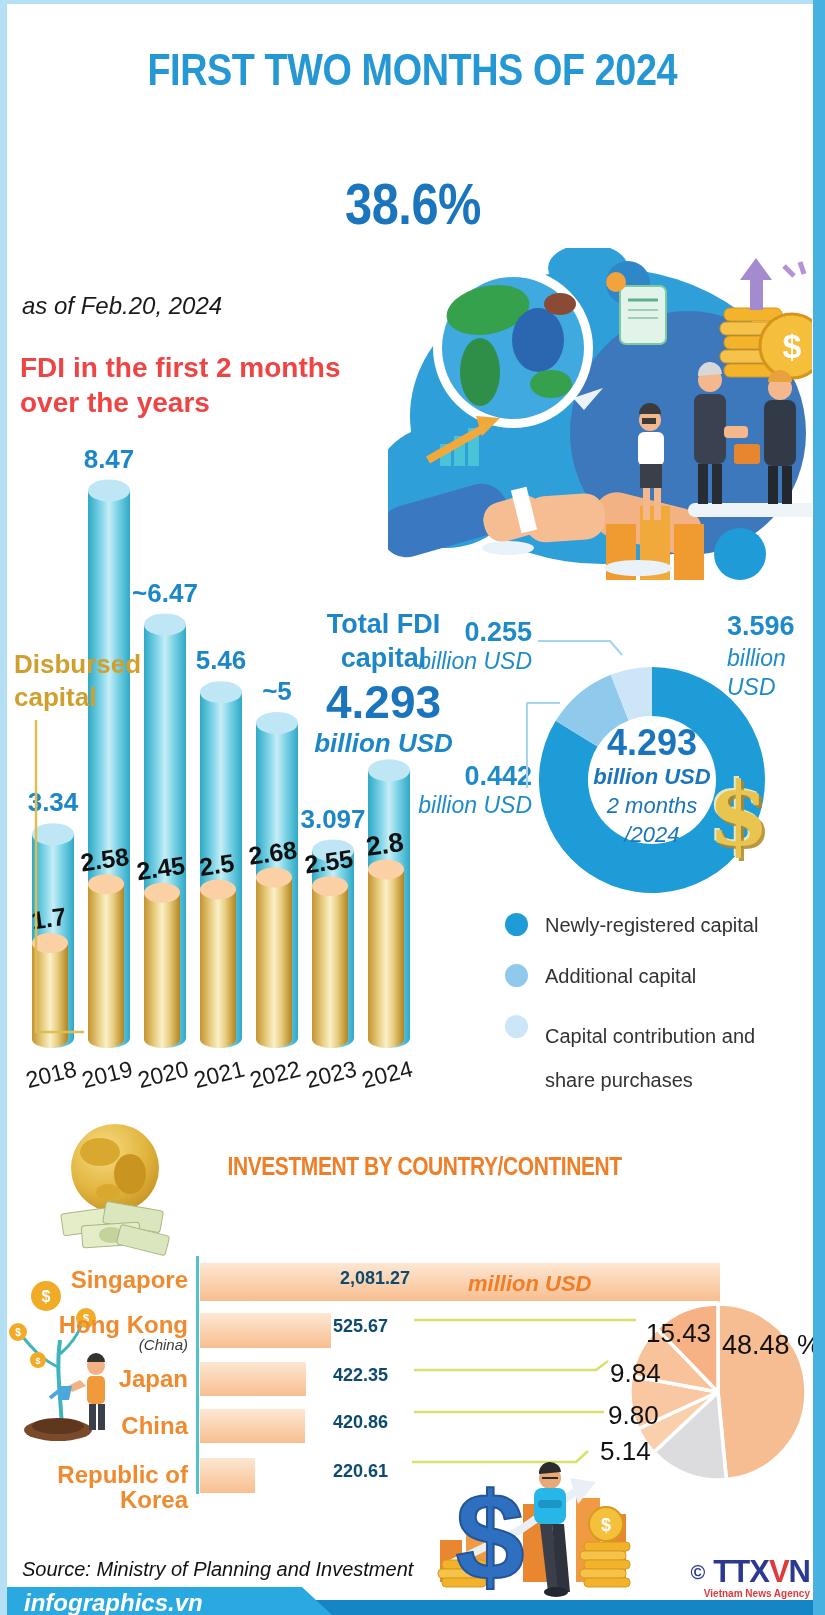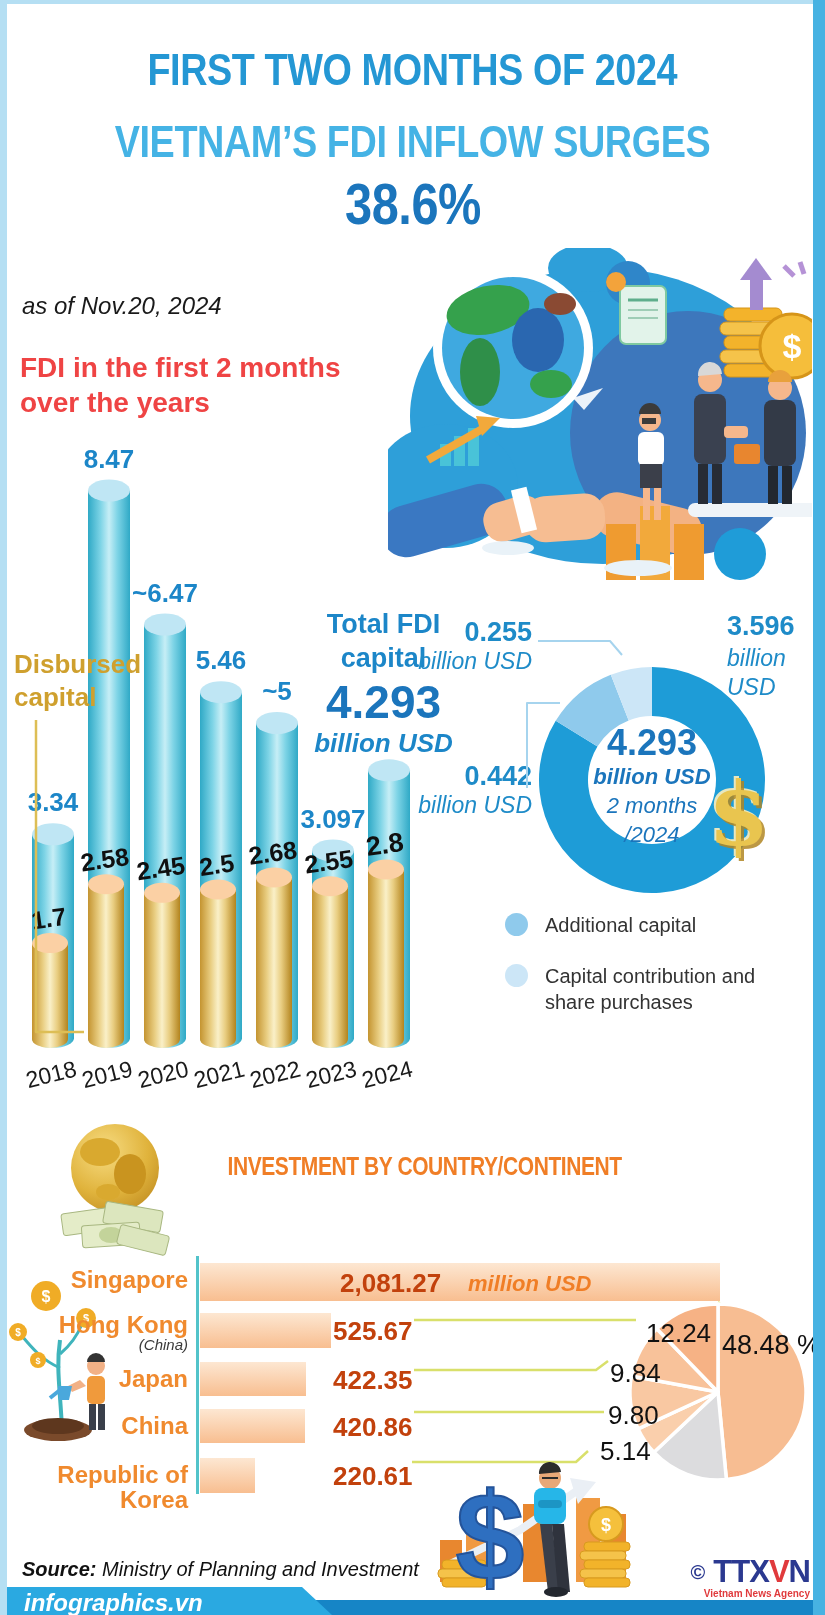--- a/index.html
+++ b/index.html
@@ -37,26 +37,26 @@
   .legend-row{display:flex;gap:17px;align-items:flex-start;margin-bottom:25px;}
   .legend-dot{width:23px;height:23px;border-radius:50%;flex:0 0 auto;margin-top:1px;}
   .legend-label{font-size:20px;color:#333;line-height:1.3;}
   .legend-row:nth-child(3) .legend-label{line-height:2.2;}
   
   #inv-title{top:1152px;left:190px;font-size:25px;font-weight:700;color:#F07E26;}
   #inv-vline{top:1256px;left:196px;width:3px;height:238px;background:#52C3CA;}
   .cty-label{font-weight:700;font-size:24px;color:#F08A2E;text-align:right;line-height:1.05;}
   .cty-sub{font-weight:400;font-size:15px;color:#3a3a3a;font-style:italic;display:block;}
   .cty-bar{background:linear-gradient(180deg,#FDE7D2 0%,#F8BE90 100%);}
-  .cty-val{font-weight:700;font-size:26px;color:#c2410c;}
+  .cty-val{font-weight:700;font-size:18px;color:#0c4a6e;}
   .cty-unit{font-style:italic;font-size:22px;font-weight:700;color:#F07E26;}
   .pct{font-size:26px;color:#111;}
   
   #source-line{top:1558px;left:22px;font-size:20px;font-style:italic;color:#111;}
-  #source-line b{font-weight:700;}
+  #source-line b{font-weight:400;}
   #bottom-strip{left:0;top:1600px;width:825px;height:15px;background:#1685C6;}
   #site-banner{left:0;top:1587px;width:332px;height:28px;background:#2AA9E1;clip-path:polygon(0 0,302px 0,332px 100%,0 100%);}
   #site-text{left:24px;top:1589px;font-size:24px;font-weight:700;font-style:italic;color:#fff;}
   #ttxvn{top:1556px;left:642px;width:168px;text-align:right;line-height:1;}
   #ttxvn .row1{display:flex;align-items:center;justify-content:flex-end;gap:8px;}
   #ttxvn .copy{font-size:20px;color:#2B3990;font-weight:700;}
   #ttxvn .acr{font-size:31px;font-weight:800;color:#2B3990;letter-spacing:-1px;}
   #ttxvn .acr .red{color:#E03A3C;}
   #ttxvn .sub{font-size:10px;font-weight:700;color:#E03A3C;margin-top:2px;}
   
@@ -64,23 +64,22 @@
   #border-top{left:0;top:0;width:825px;height:4px;background:#B5DFF3;}
   #border-right{left:813px;top:0;width:12px;height:1615px;background:#47B2E2;}
   svg text{font-family:"Liberation Sans",sans-serif;}
 </style>
 </head>
 <body>
 
 <div id="page">
 
   <div class="abs title-line" id="title1"><span class="cond">FIRST TWO MONTHS OF 2024</span></div>
-  <div class="abs title-line" id="title2"><span class="cond">VIETNAM’S FDI INFLOW SURGES</span></div>
   <div class="abs title-line" id="title3"><span class="cond">38.6%</span></div>
-  <div class="abs" id="asof">as of Nov.20, 2024</div>
+  <div class="abs" id="asof">as of Feb.20, 2024</div>
   <div class="abs" id="fdi-title">FDI in the first 2 months over the years</div>
 
   <svg class="abs" id="illo-main" style="top:248px;left:388px;" width="424" height="332" viewBox="0 0 424 332">
     <ellipse cx="215" cy="168" rx="193" ry="148" fill="#2E9FD9"></ellipse>
     <ellipse cx="300" cy="185" rx="118" ry="122" fill="#3D77BC"></ellipse>
     <ellipse cx="58" cy="238" rx="72" ry="62" fill="#2E9FD9"></ellipse>
     <ellipse cx="200" cy="20" rx="40" ry="24" fill="#2E9FD9"></ellipse>
     <circle cx="240" cy="35" r="22" fill="#2F86C9"></circle>
 
     <circle cx="125" cy="100" r="80" fill="#ffffff"></circle>
@@ -274,20 +273,24 @@
   <div class="abs" id="donut-center">
     <div class="c1">4.293</div>
     <div class="c2">billion USD</div>
     <div class="c3">2 months</div>
     <div class="c4">/2024</div>
   </div>
   <div class="abs" id="gold-dollar">$</div>
 
   <div class="abs" id="legend">
       <div class="legend-row">
+        <span class="legend-dot" style="background: rgb(30, 156, 215);"></span>
+        <span class="legend-label">Newly-registered capital</span>
+      </div>
+      <div class="legend-row">
         <span class="legend-dot" style="background: rgb(143, 202, 236);"></span>
         <span class="legend-label">Additional capital</span>
       </div>
       <div class="legend-row">
         <span class="legend-dot" style="background: rgb(204, 230, 247);"></span>
         <span class="legend-label">Capital contribution and share purchases</span>
       </div>
     </div>
 
   <svg class="abs" style="top:1112px;left:56px;" width="118" height="148" viewBox="0 0 118 148">
@@ -368,21 +371,21 @@
 
   <svg class="abs" id="country-pie-svg" style="top:1296px;left:622px;" width="200" height="200" viewBox="0 0 200 200">
       <path d="M96,96 L96,8 A88,88 0 0 1 104.39161828964698,183.59897683466892 Z" fill="#F7BD92" stroke="#ffffff" stroke-width="3.5" stroke-linejoin="round"></path>
       <path d="M96,96 L104.39161828964698,183.59897683466892 A88,88 0 0 1 31.926511416392316,156.32071004826034 Z" fill="#DCDCDE" stroke="#ffffff" stroke-width="3.5" stroke-linejoin="round"></path>
       <path d="M96,96 L31.926511416392316,156.32071004826034 A88,88 0 0 1 16.094978920459567,132.86716162492303 Z" fill="#FACFAC" stroke="#ffffff" stroke-width="3.5" stroke-linejoin="round"></path>
       <path d="M96,96 L16.094978920459567,132.86716162492303 A88,88 0 0 1 9.476928756174686,79.94515205503555 Z" fill="#F9C8A2" stroke="#ffffff" stroke-width="3.5" stroke-linejoin="round"></path>
       <path d="M96,96 L9.476928756174686,79.94515205503555 A88,88 0 0 1 34.79939264692392,32.76641984187033 Z" fill="#F8C29A" stroke="#ffffff" stroke-width="3.5" stroke-linejoin="round"></path>
       <path d="M96,96 L34.79939264692392,32.76641984187033 A88,88 0 0 1 96.00000000000006,8 Z" fill="#F6B285" stroke="#ffffff" stroke-width="3.5" stroke-linejoin="round"></path>
     </svg>
   <div class="abs pct" style="top:1330px;left:722px;font-size:27px;">48.48 %</div>
-  <div class="abs pct" style="top:1318px;left:646px;">12.24</div>
+  <div class="abs pct" style="top:1318px;left:646px;">15.43</div>
   <div class="abs pct" style="top:1358px;left:610px;">9.84</div>
   <div class="abs pct" style="top:1400px;left:608px;">9.80</div>
   <div class="abs pct" style="top:1436px;left:600px;">5.14</div>
 
   <svg class="abs" style="top:1442px;left:428px;" width="215" height="155" viewBox="0 0 215 155">
     <rect x="12" y="98" width="22" height="42" fill="#E8872F"></rect>
     <rect x="38" y="84" width="22" height="56" fill="#F09A43"></rect>
     <rect x="95" y="62" width="24" height="78" fill="#E8872F"></rect>
     <rect x="148" y="56" width="24" height="84" fill="#F09A43"></rect>
     <rect x="176" y="72" width="22" height="68" fill="#E8872F"></rect>

